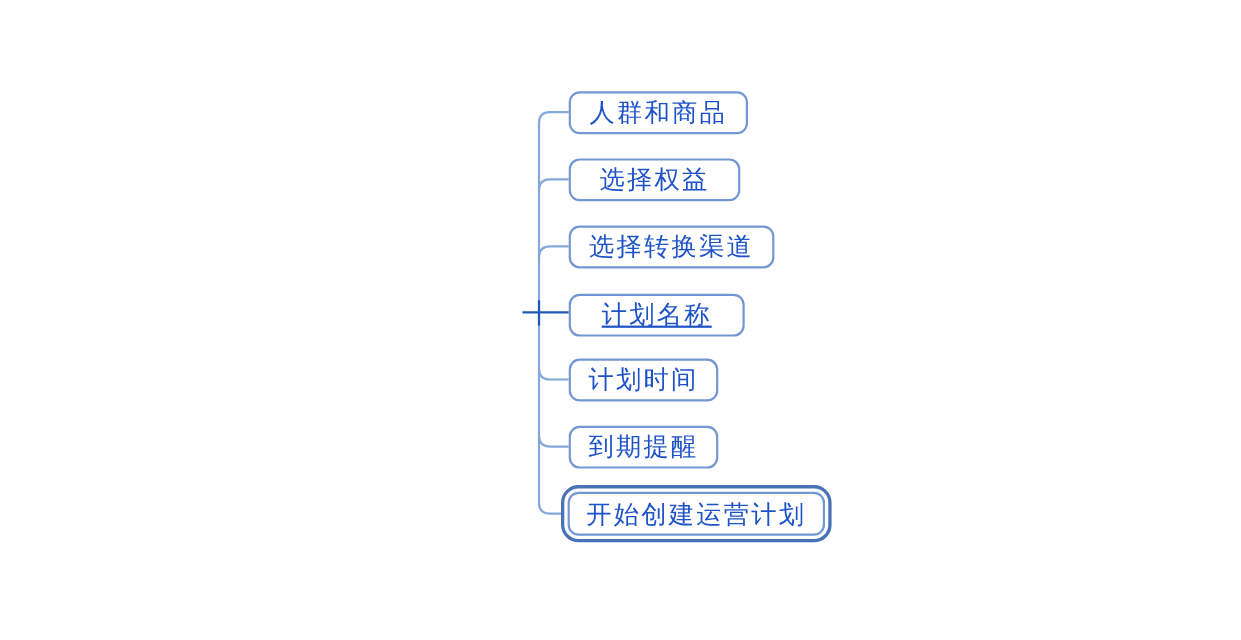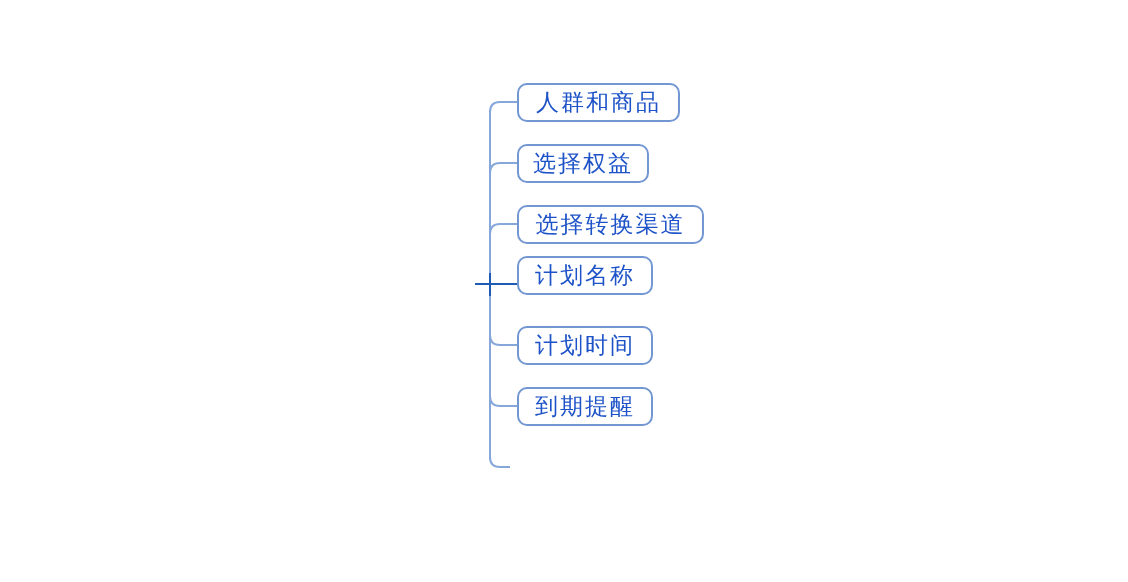--- a/index.html
+++ b/index.html
@@ -35,23 +35,23 @@
     white-space:nowrap;
     letter-spacing:2px;
     cursor:default;
   }
   .root{
     left:255px;top:245px;width:220px;height:76px;
     font-size:33px;border-radius:12px;letter-spacing:4px;
   }
   .child{font-size:23px;height:39px;left:517px;}
   .c1{top:83px;width:163px;}
-  .c2{top:144px;width:132px;}
+  .c2{top:144px;width:156px;}
   .c3{top:205px;width:187px;text-align:center;}
-  .c4{top:256px;width:136px;}
+  .c4{top:267px;width:160px;text-decoration:underline;}
   .c5{top:326px;width:136px;}
   .c6{top:387px;width:136px;}
   .c7{top:447px;left:516px;width:234px;height:40px;}
   .selected{
     outline:3px solid var(--selection-border);
     outline-offset:3px;
   }
 </style>
 </head>
 <body>
@@ -79,14 +79,15 @@
   <div class="node child c2">选择权益</div>
 
   <div class="node child c3">选择转换渠道</div>
 
   <div class="node child c4">计划名称</div>
 
   <div class="node child c6">到期提醒</div>
 
   <div class="node child c5">计划时间</div>
 
+  <div class="node child c7 selected">开始创建运营计划</div>
 
 </div>
 
 </body></html>

